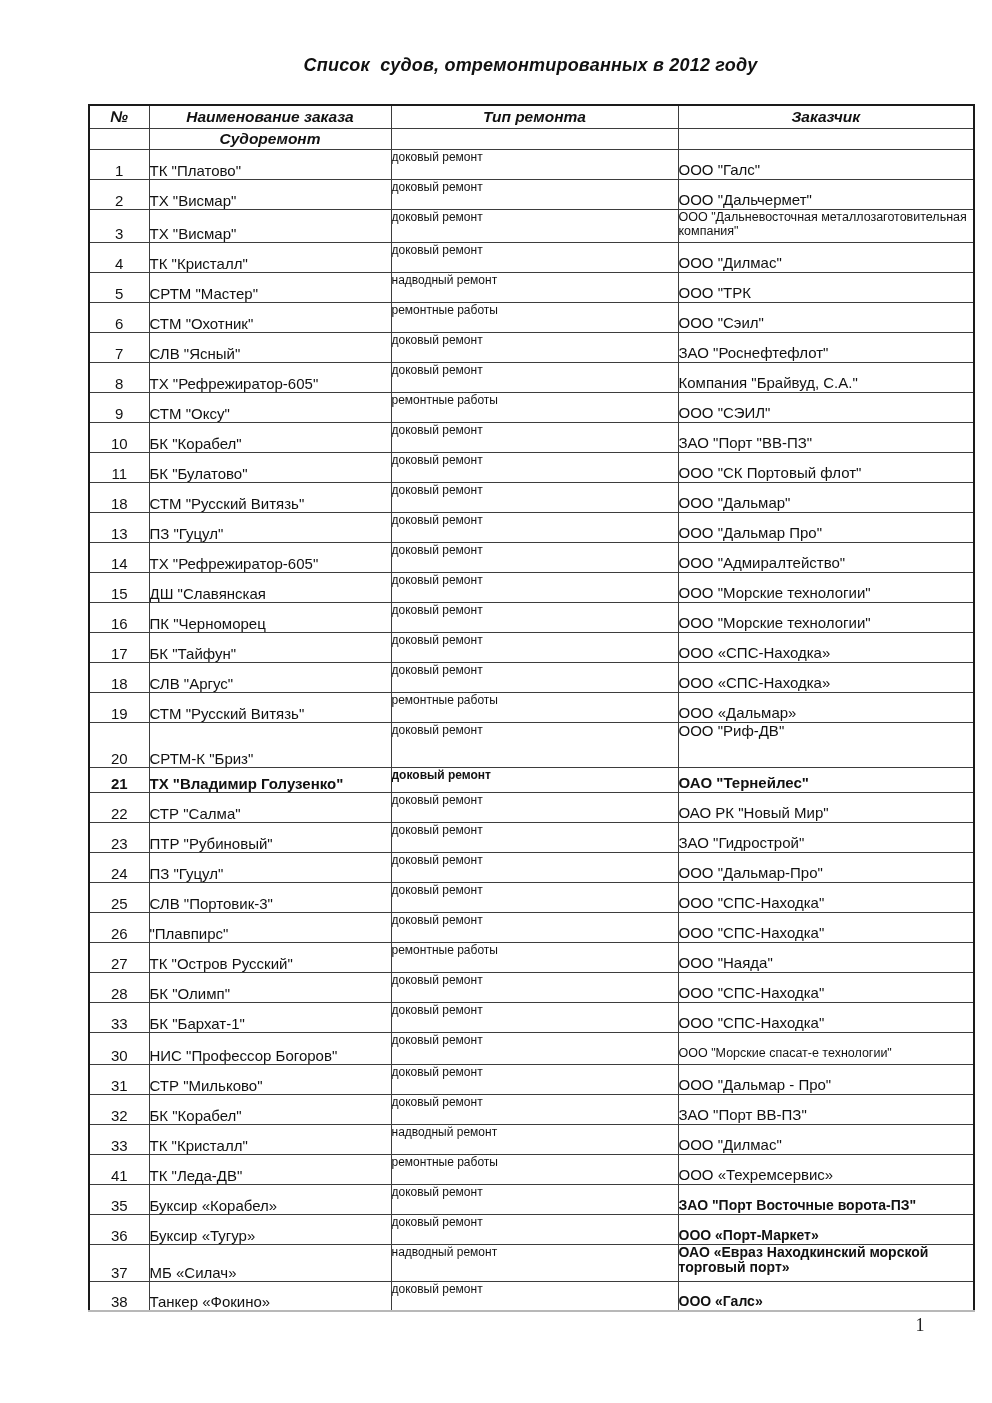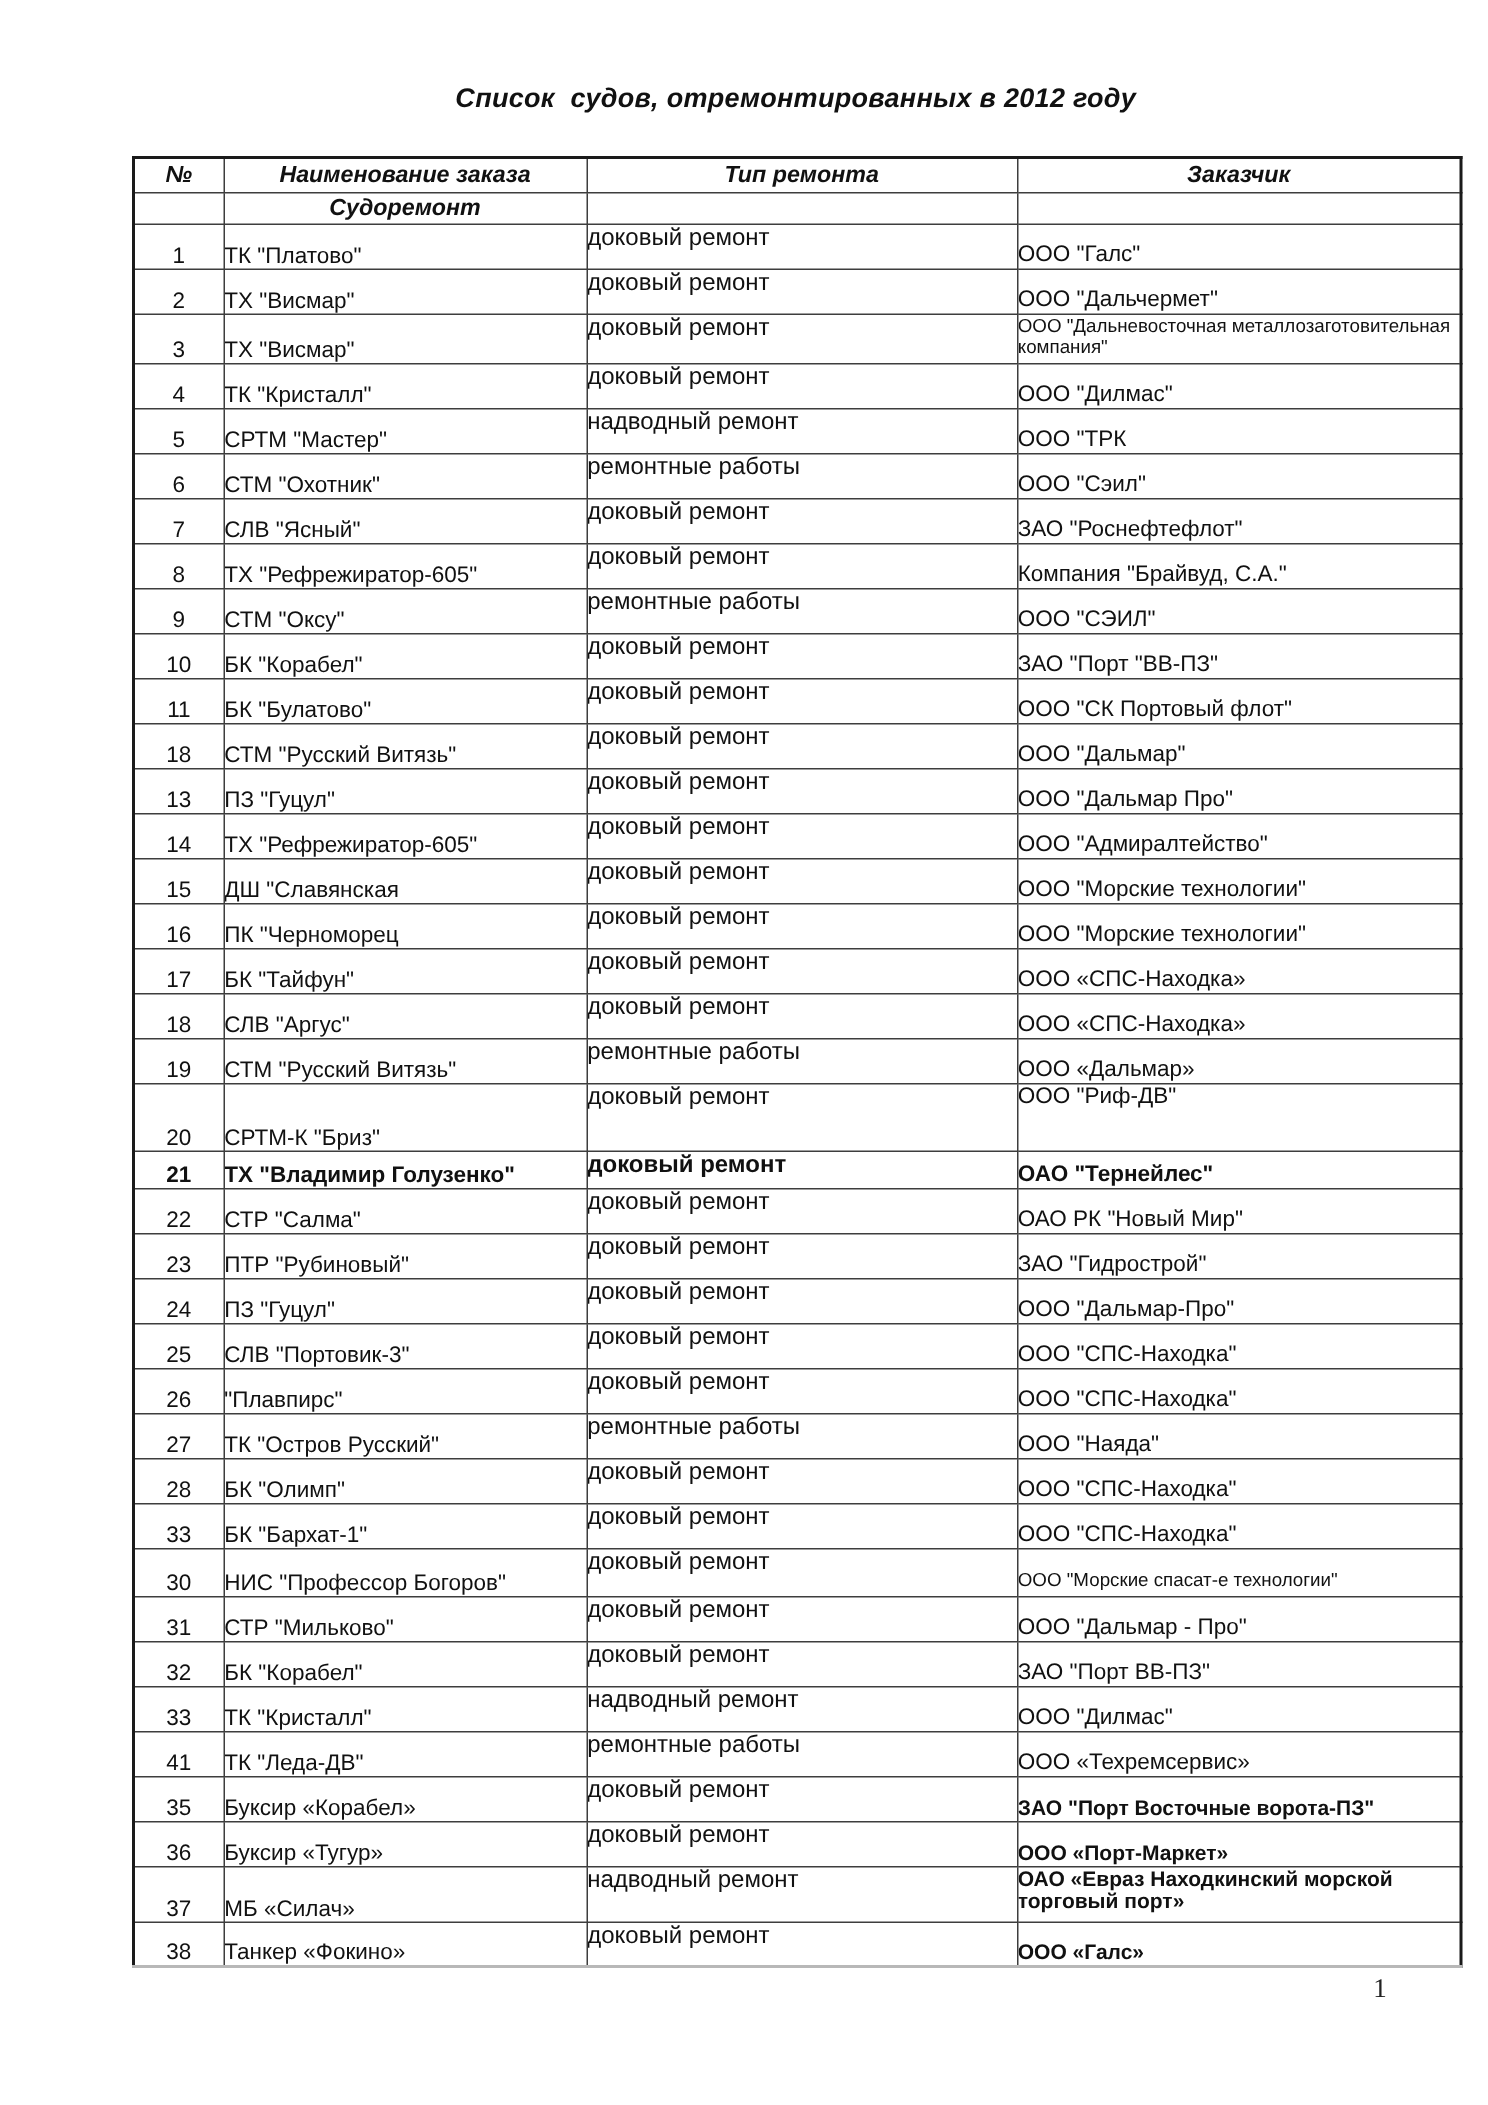--- a/index.html
+++ b/index.html
@@ -62,21 +62,21 @@
   }
   td.name {
     vertical-align: bottom;
     padding: 0 4px 5px 13px;
     font-size: 15px;
     white-space: nowrap;
   }
   td.repair {
     vertical-align: top;
     padding: 1px 4px 0 9px;
-    font-size: 16px;
+    font-size: 12px;
   }
   td.customer {
     vertical-align: bottom;
     padding: 2px 6px 6px 9px;
     font-size: 15px;
     line-height: 1.12;
   }
   td.customer.small { font-size: 12.5px; padding-bottom: 4px; }
   td.customer.bold  { font-size: 14px; font-weight: bold; }
   td.customer.vtop  { vertical-align: top; }

